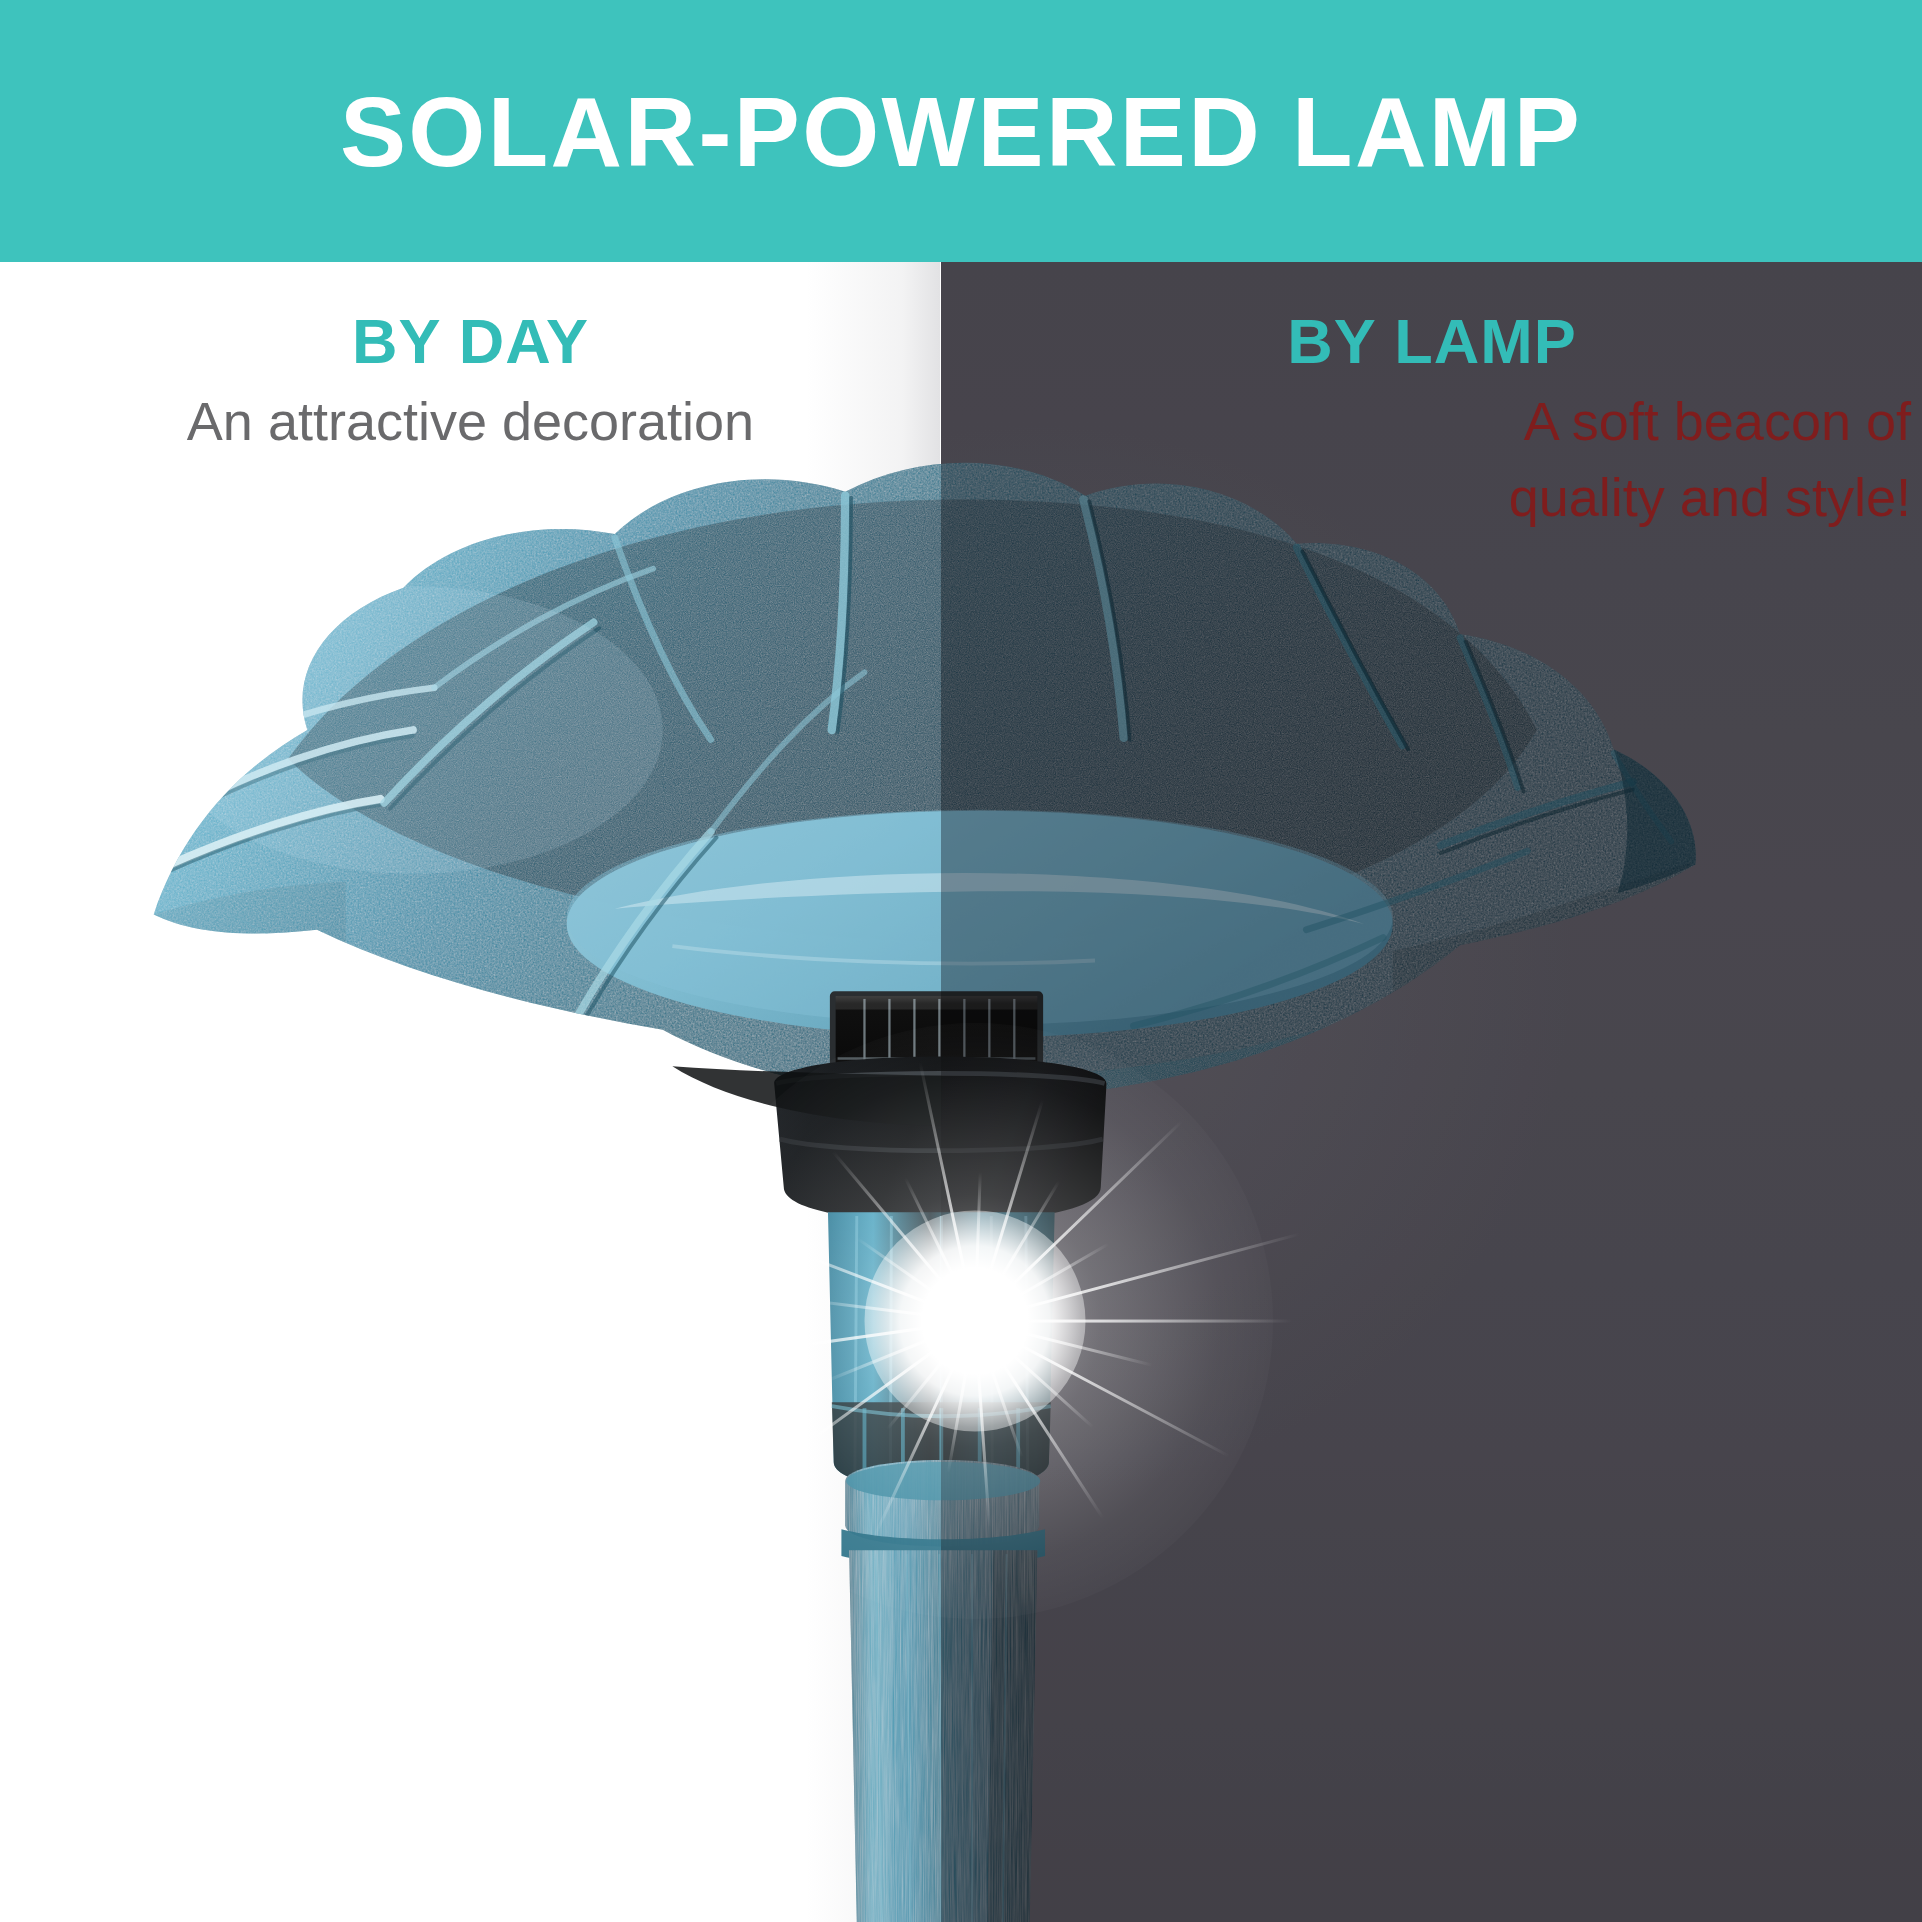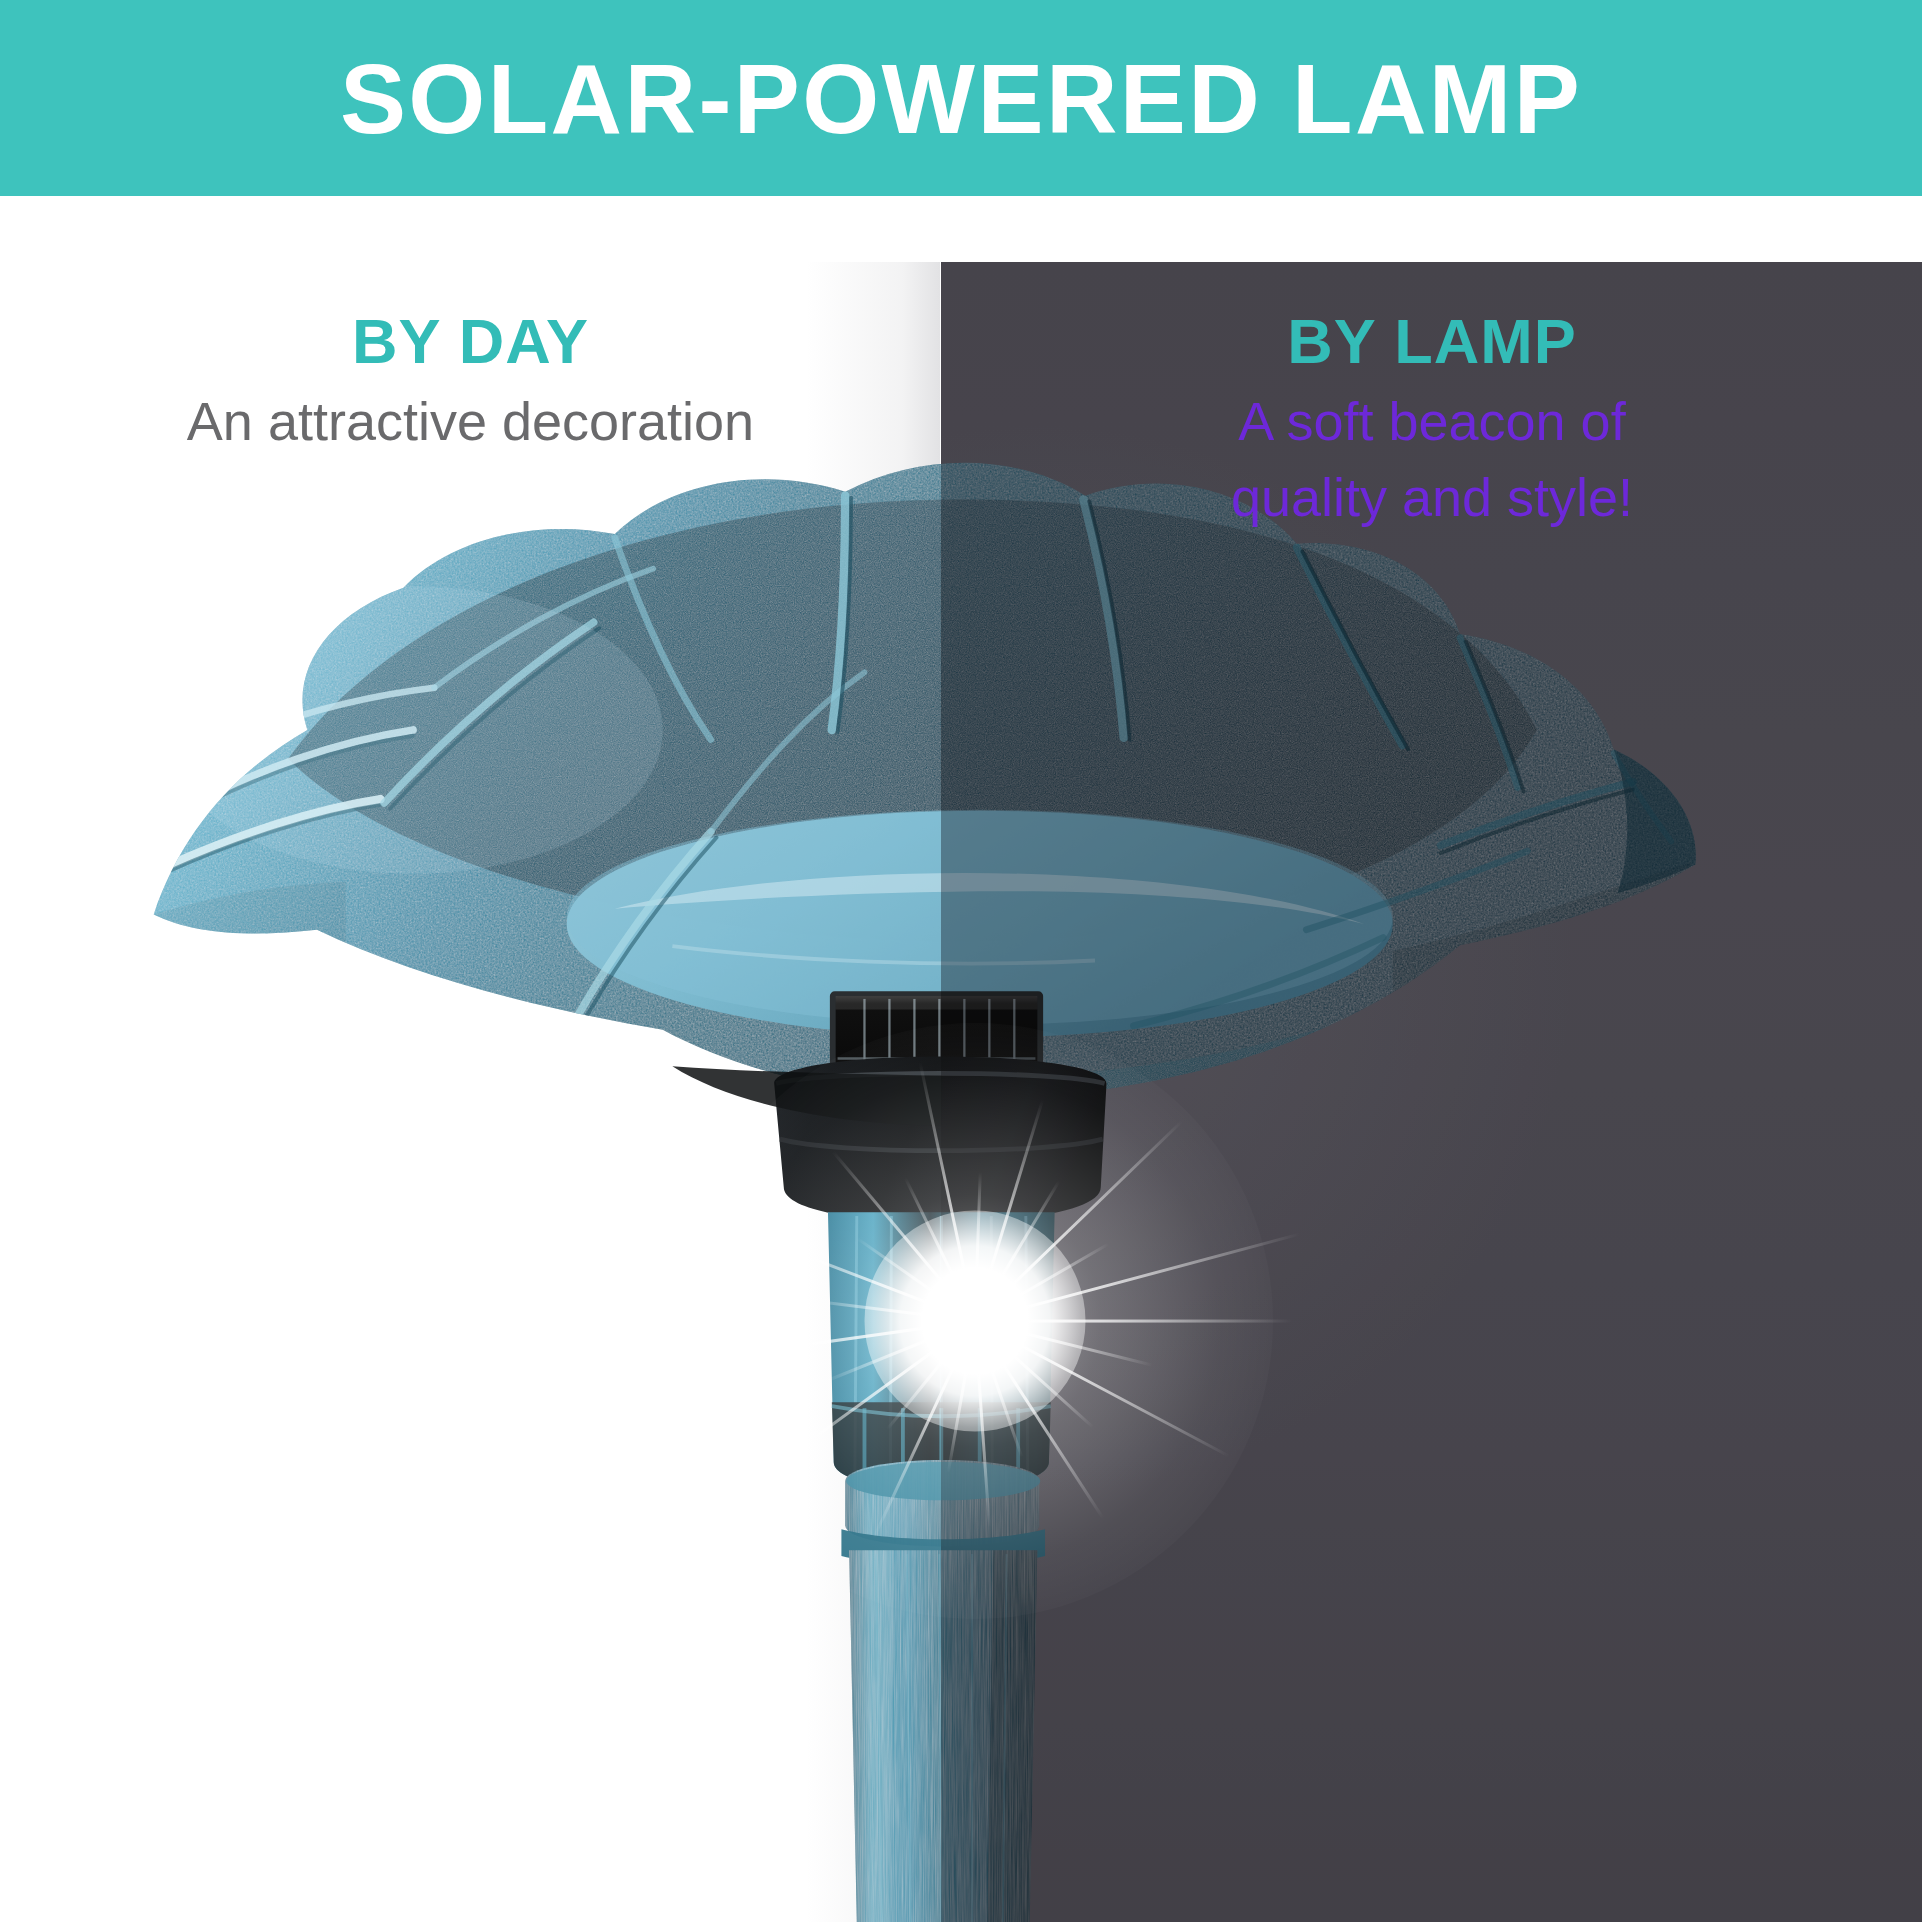--- a/index.html
+++ b/index.html
@@ -5,21 +5,21 @@
   html,body{margin:0;padding:0;}
   body{
     width:1922px;height:1922px;overflow:hidden;
     font-family:"Liberation Sans", sans-serif;
     background:#ffffff;
   }
   #stage{position:relative;width:1922px;height:1922px;overflow:hidden;background:#fff;}
 
   
   .header{
-    position:absolute;left:0;top:0;width:1922px;height:196px;
+    position:absolute;left:0;top:0;width:1922px;height:262px;
     background:#3ec3bd;
     display:flex;align-items:center;justify-content:center;
     z-index:40;
   }
   .header-title{
     color:#ffffff;
     font-size:99px;
     font-weight:bold;
     letter-spacing:2.4px;
     line-height:1;
@@ -51,21 +51,21 @@
   .cap-day{left:0;top:307px;width:941px;}
   .cap-night{left:941px;top:307px;width:982px;}
   .cap-head{
     font-size:63px;font-weight:bold;color:#33bcb7;letter-spacing:1px;
     line-height:1.08;margin:0 0 15.4px 0;
   }
   .cap-body{
     font-size:54px;line-height:1.17;font-weight:normal;margin:12px;
   }
   .cap-day .cap-body{color:#6a6a6c;}
-  .cap-night .cap-body{color:#6d28d9;}
+  .cap-night .cap-body{color:#7f1d1d;text-align:right;}
 
   
   #product{
     position:absolute;left:0;top:0;width:1922px;height:1922px;z-index:20;
     pointer-events:none;
   }
   #product svg{display:block;width:1922px;height:1922px;}
 
   
   .night-tint{

